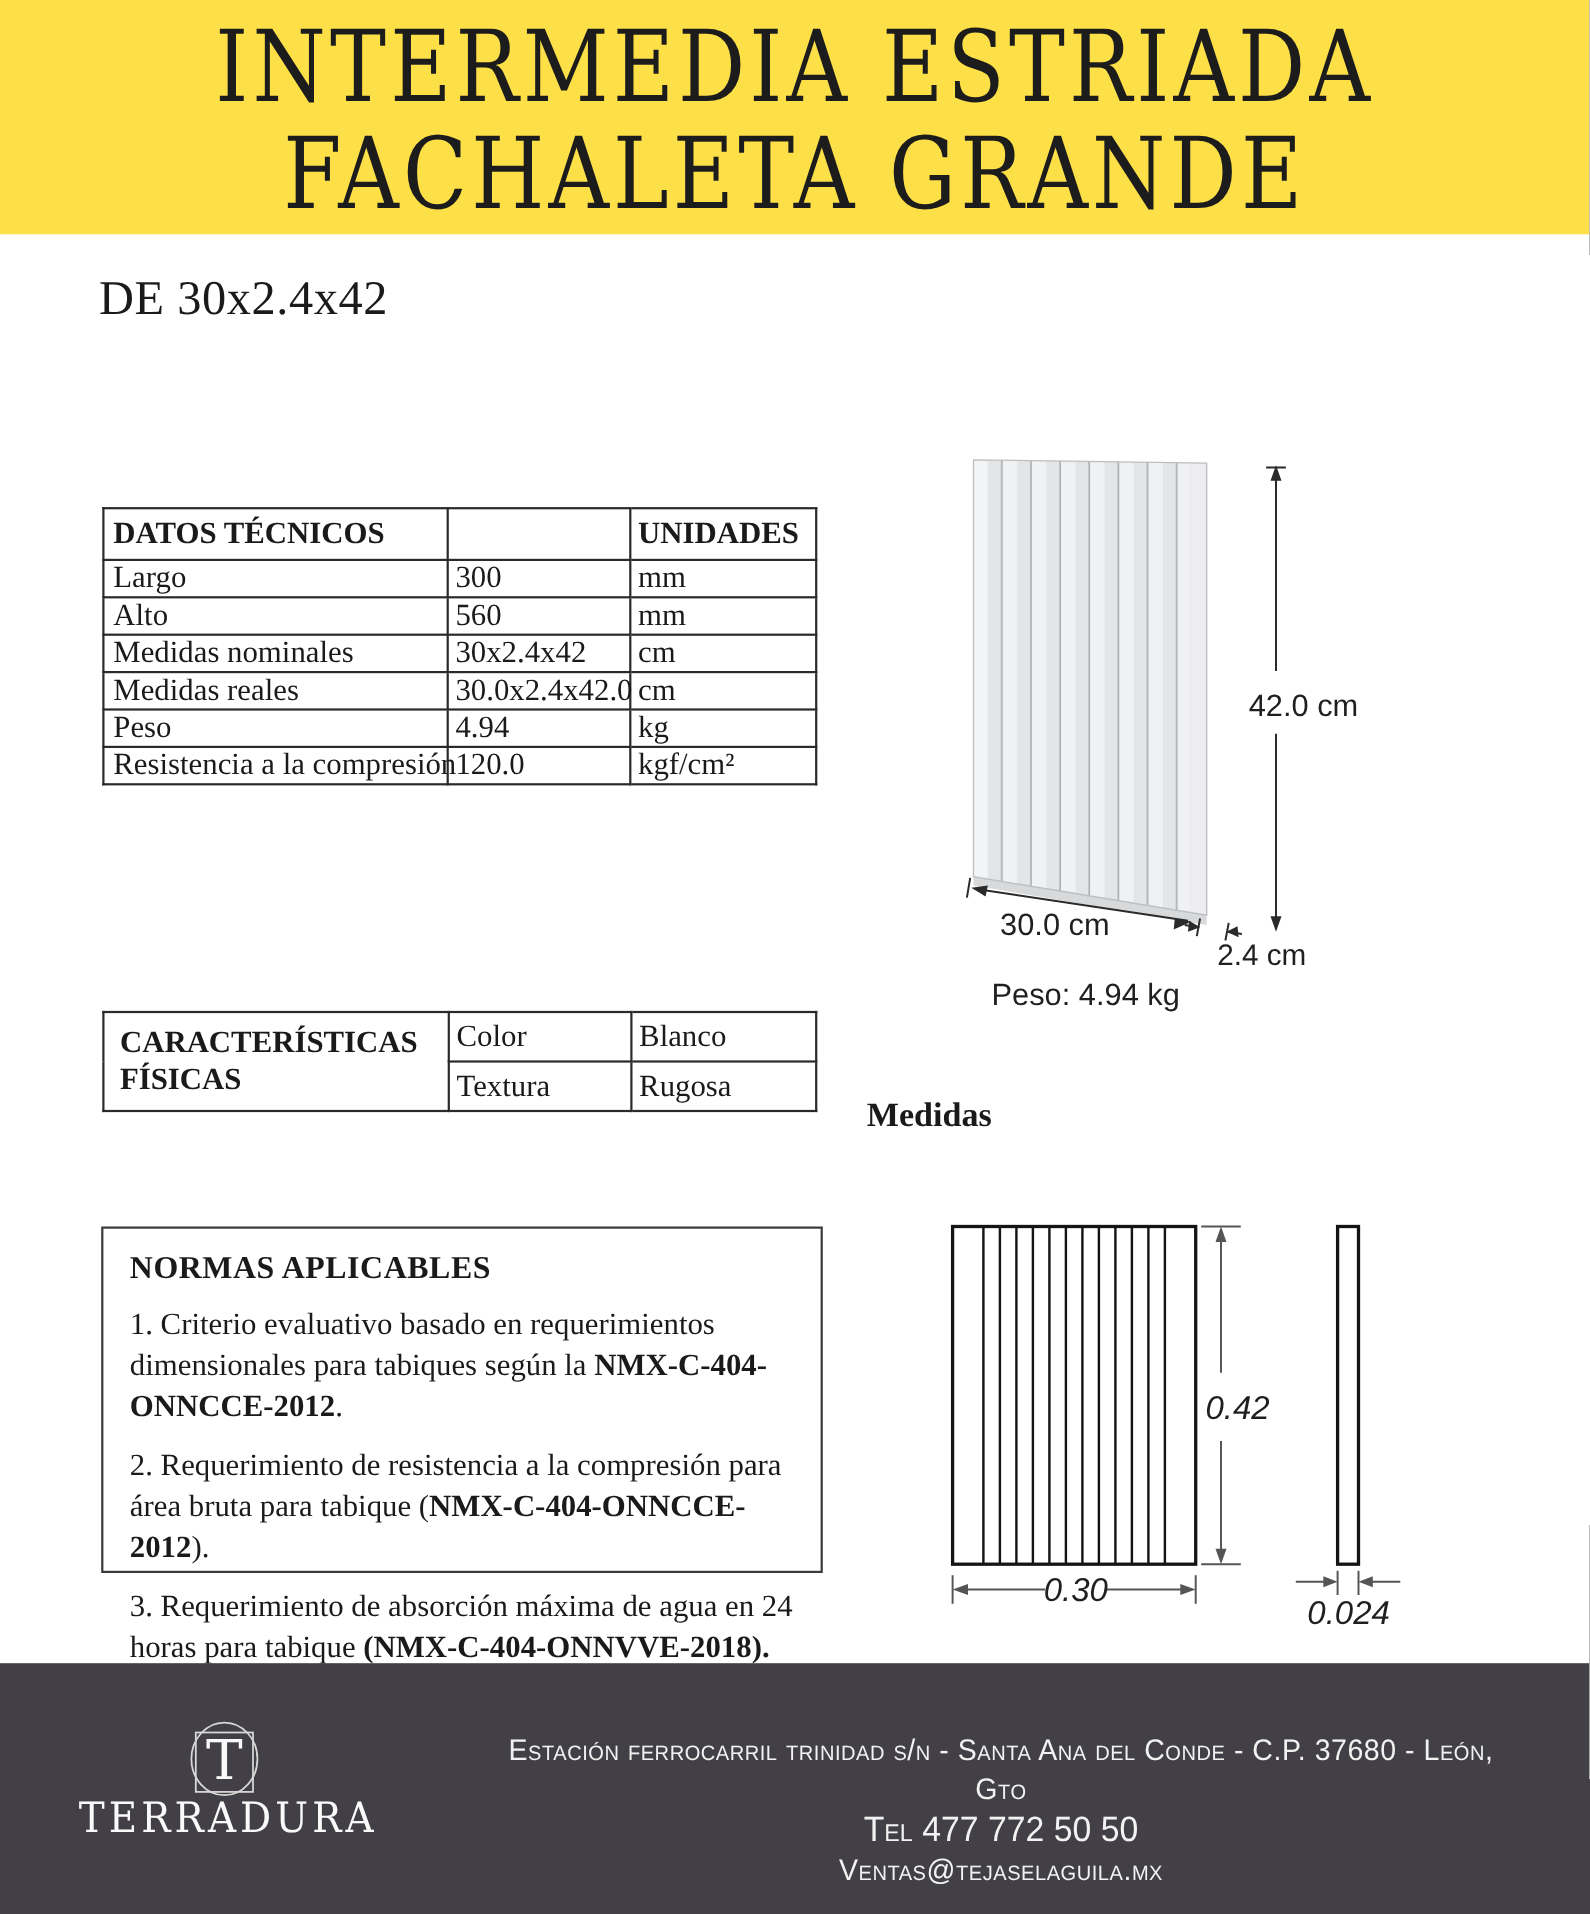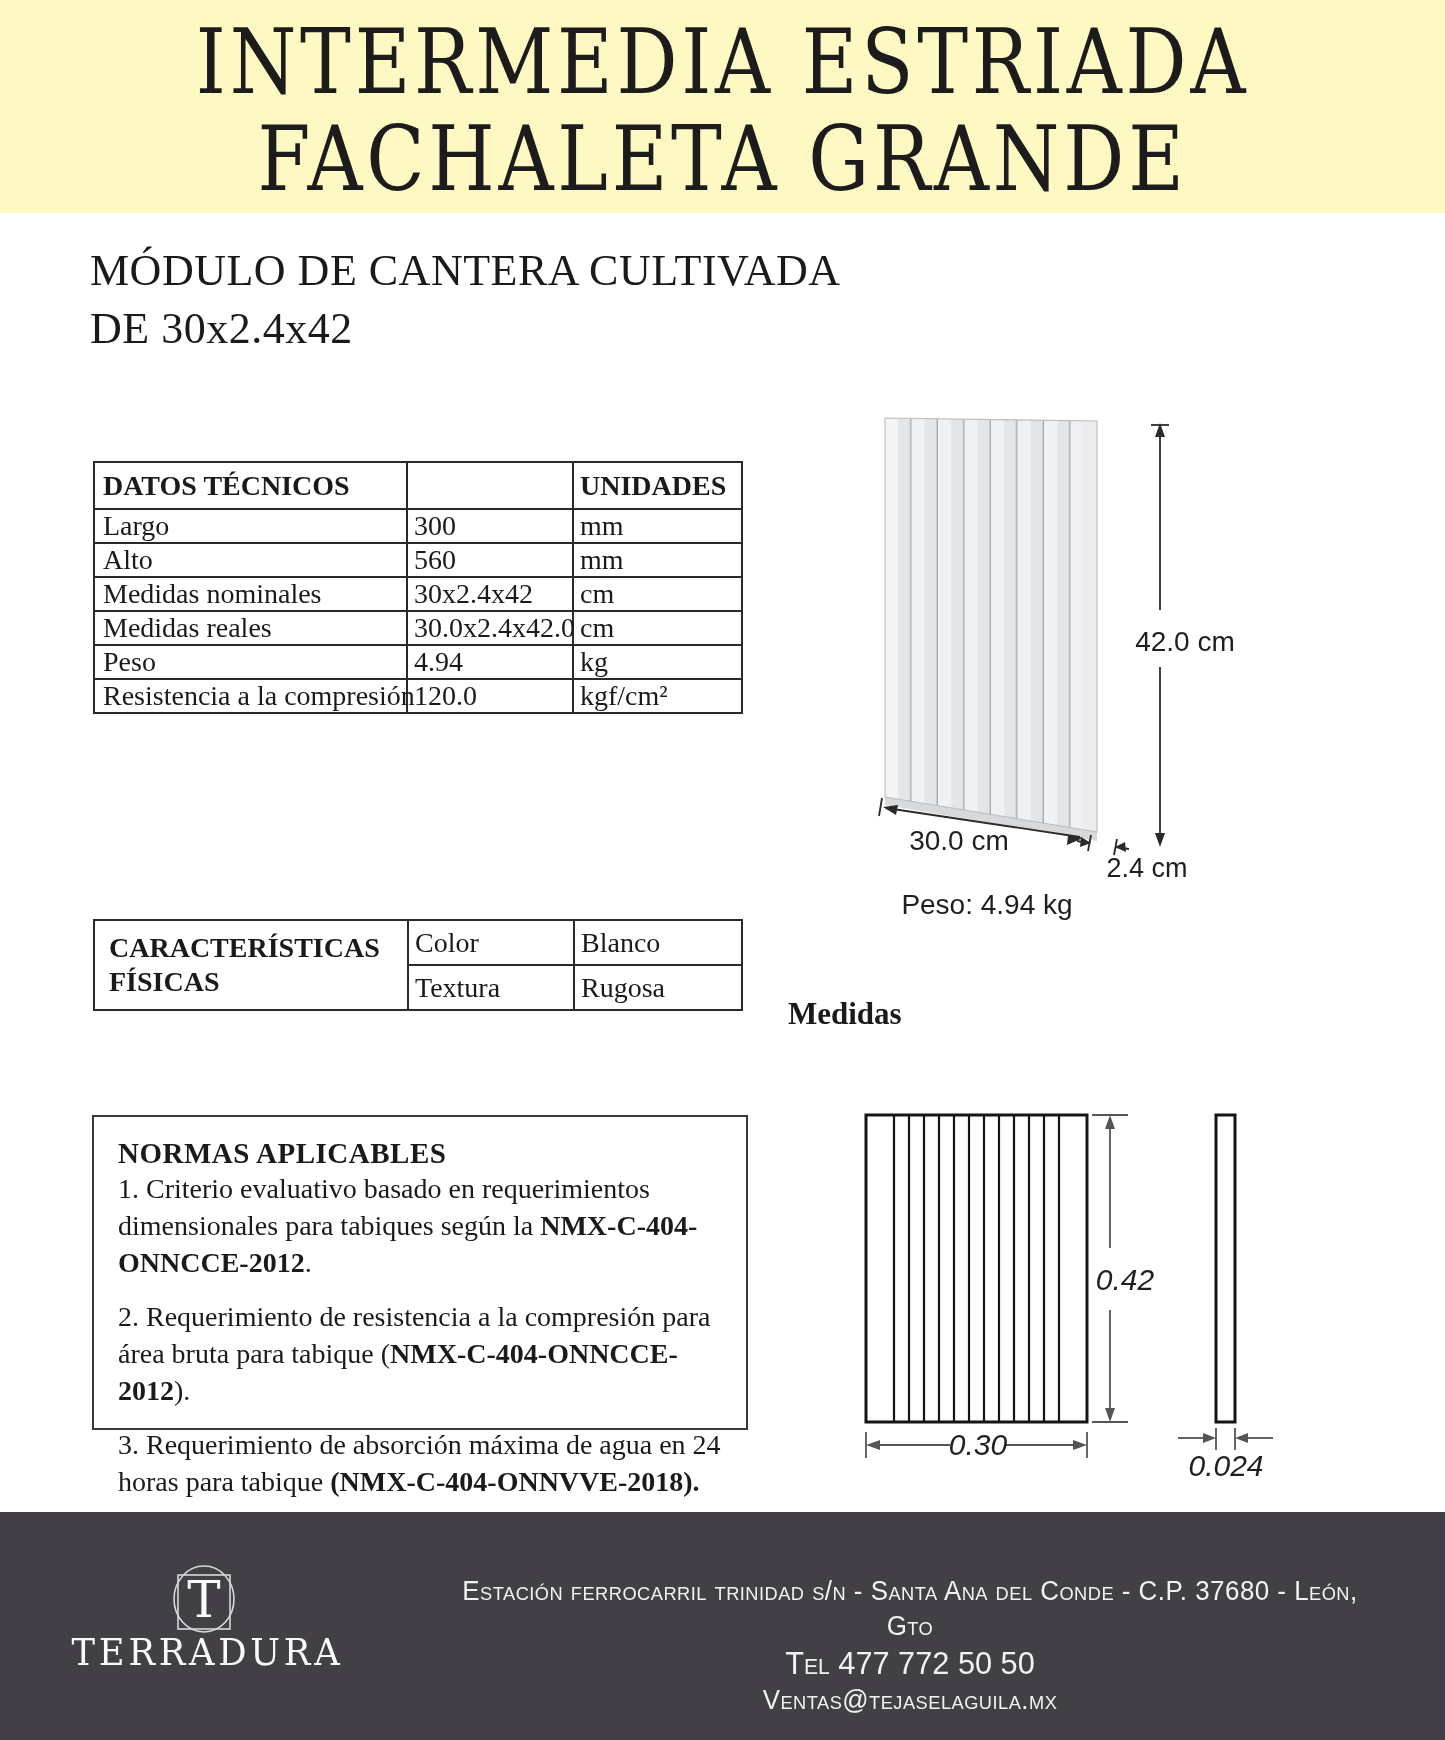--- a/index.html
+++ b/index.html
@@ -6,21 +6,21 @@
   html,body { background:#888; }
   .page {
     position:relative; width:1445px; height:1740px;
     background:#ffffff; overflow:hidden; margin:0 auto;
     font-family:"Liberation Serif", serif; color:#1a1a1a;
   }
 
   
   .banner {
     position:absolute; left:0; top:0; width:1445px; height:213px;
-    background:#fef9c3; text-align:center;
+    background:#fde047; text-align:center;
   }
   .banner h1 {
     margin-top:14px;
     font-family:"DejaVu Serif", serif; font-weight:normal;
     font-size:82px; line-height:88px; letter-spacing:4px;
     color:#1c1c1c; transform:scale(0.93,1.1); transform-origin:50% 0;
   }
 
   
   .subtitle {
@@ -49,21 +49,21 @@
     text-align:left; padding-left:14px; font-weight:bold; white-space:normal;
     line-height:34px;
   }
   .fisicas .key { font-weight:normal; }
 
   
   .normas {
     position:absolute; left:92px; top:1115px; width:656px; height:315px;
     border:2px solid #3a3a3a; padding:20px 24px 0 24px;
   }
-  .normas h3 { font-size:29px; letter-spacing:0.5px; }
+  .normas h3 { font-size:29px; margin-bottom:16px; letter-spacing:0.5px; }
   .normas p { font-size:28px; line-height:37px; margin-bottom:17px; }
   .normas b { font-weight:bold; }
 
   
   .medidas-heading {
     position:absolute; left:788px; top:996px;
     font-size:31px; font-weight:bold;
   }
 
   
@@ -98,21 +98,20 @@
 <div class="page">
 
   <header class="banner">
     <h1>
       <div>INTERMEDIA ESTRIADA</div>
       <div>FACHALETA GRANDE</div>
     </h1>
   </header>
 
   <div class="subtitle">
-    <div>MÓDULO DE CANTERA CULTIVADA</div>
     <div>DE 30x2.4x42</div>
   </div>
 
   <table class="spec datos">
     <colgroup>
         <col class="c1">
         <col class="c2">
         <col class="c3">
       </colgroup>
     <tbody>

